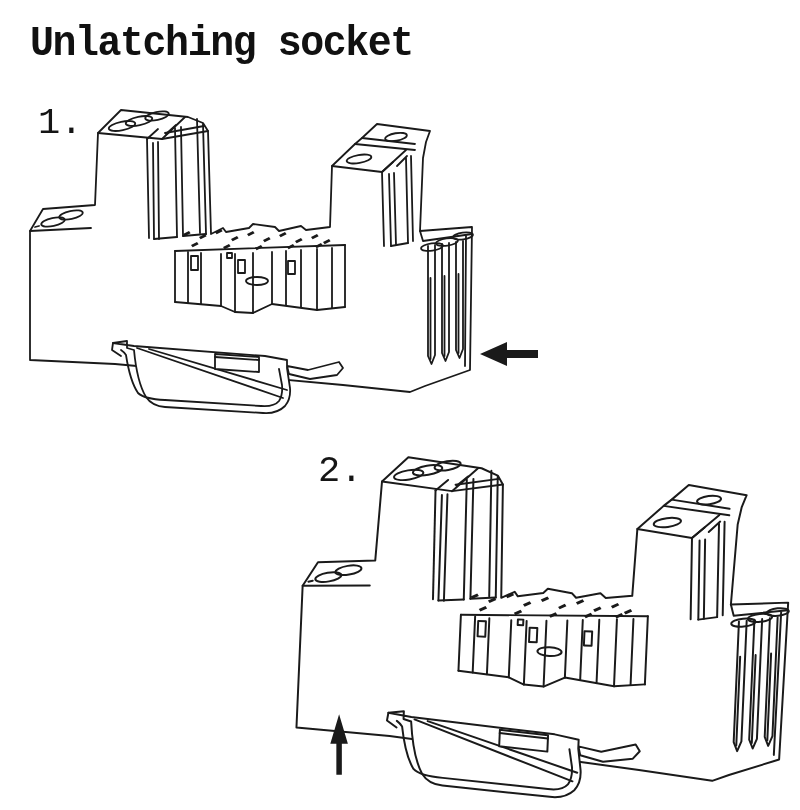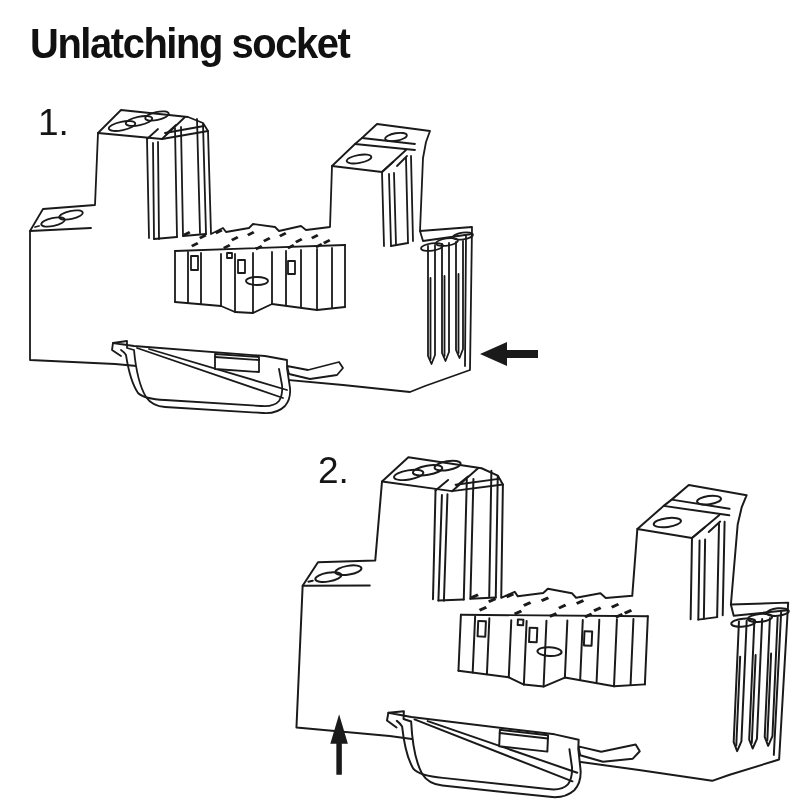--- a/index.html
+++ b/index.html
@@ -1,18 +1,18 @@
 <!DOCTYPE html>
 <html><head>
 <meta charset="utf-8">
 <style>
   html,body{margin:0;padding:0;background:#fff;}
   .page{
     position:relative;width:793px;height:810px;background:#fff;overflow:hidden;
-    font-family:Liberation Sans, sans-serif;color:#111;
+    font-family:Liberation Mono, monospace;color:#111;
   }
   .title{
     position:absolute;left:30px;top:20px;
     font-size:42px;font-weight:700;letter-spacing:-1.5px;
     transform:scaleX(.95);transform-origin:left top;white-space:nowrap;
   }
   .step-number{position:absolute;font-size:37px;font-weight:400;color:#151515;}
   .step-number.n1{left:38px;top:102px;}
   .step-number.n2{left:318px;top:450px;}
   .fig{position:absolute;}

